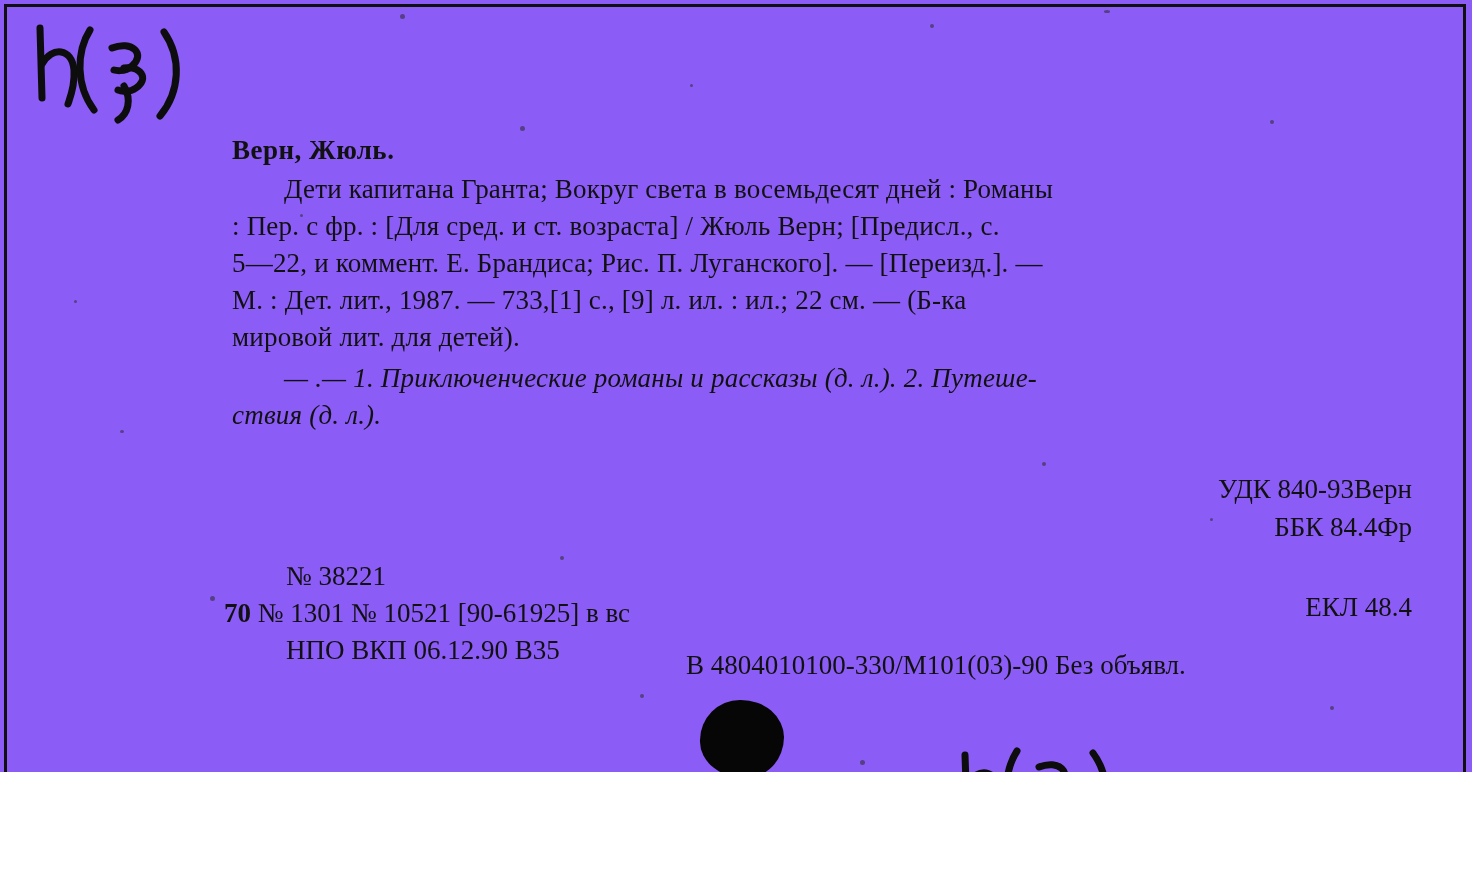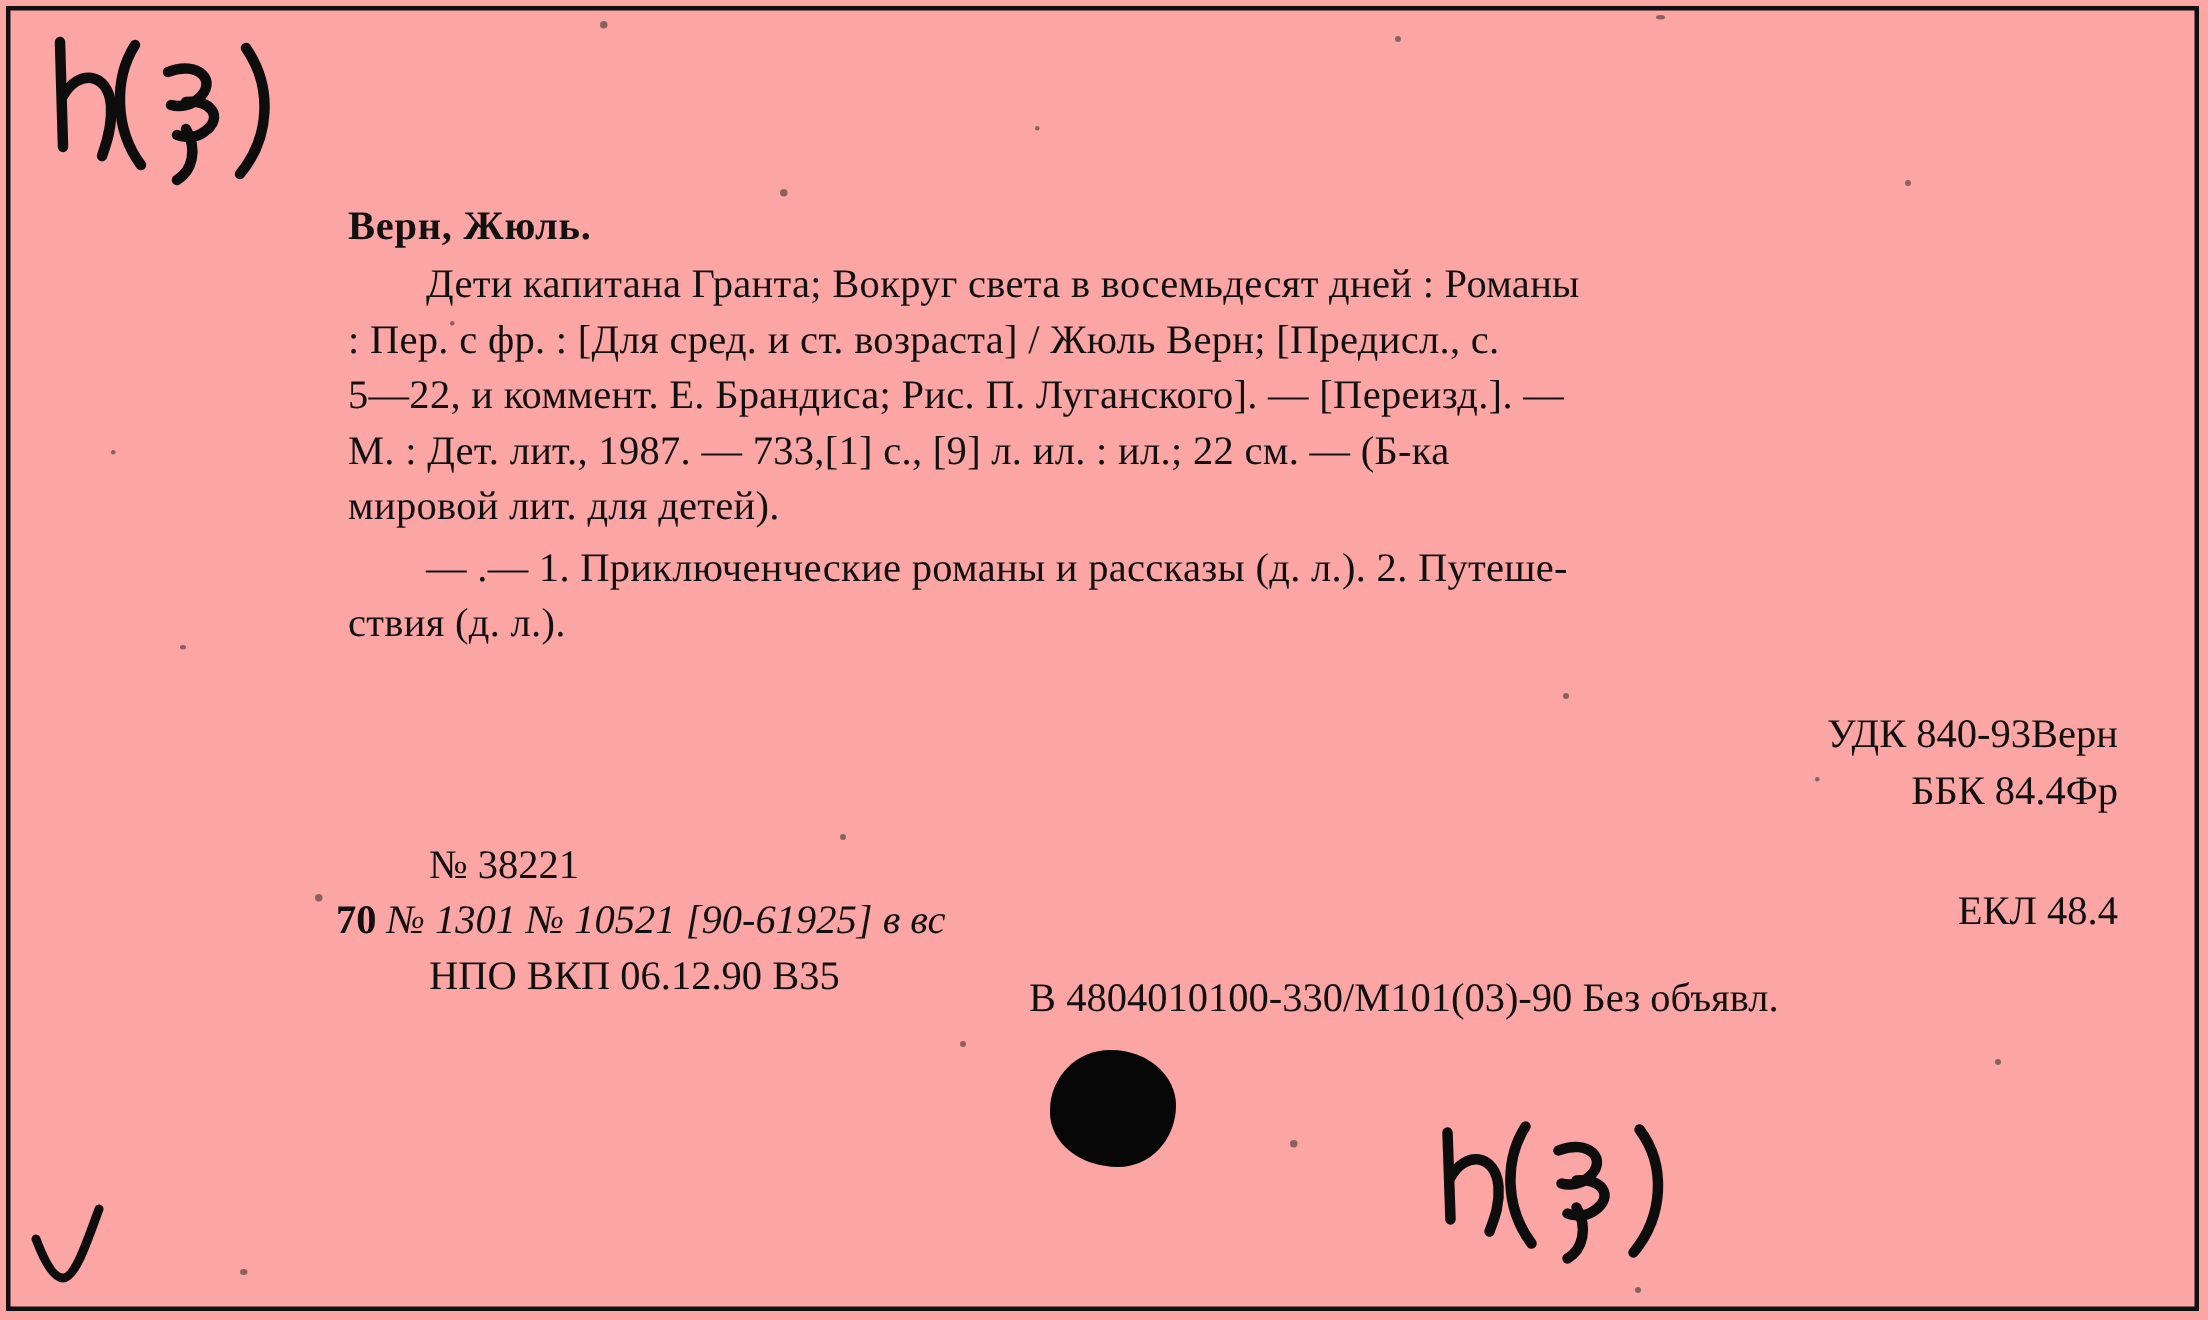--- a/index.html
+++ b/index.html
@@ -3,22 +3,22 @@
 <meta charset="utf-8">
 <style>
   html, body {
     margin: 0;
     padding: 0;
     background: #ffffff;
   }
   #page {
     position: relative;
     width: 1472px;
-    height: 880px;
-    background: #fca5a5;
+    height: 772px;
+    background: #8b5cf6;
     overflow: hidden;
     font-family: "Liberation Serif", "DejaVu Serif", serif;
     color: #111111;
   }
   
   .scan-border {
     position: absolute;
     left: 4px;
     top: 4px;
     width: 1462px;
@@ -100,20 +100,21 @@
     text-indent: 52px;
   }
   .body-block {
     margin-top: 0;
   }
   .isbn-block {
     margin-top: 4px;
   }
   .subjects-block {
     margin-top: 4px;
+    font-style: italic;
   }
 
   
   .class-codes {
     position: absolute;
     right: 60px;
     top: 470px;
     text-align: right;
     font-size: 27px;
     line-height: 38px;
@@ -122,21 +123,21 @@
   
   .reg-block {
     position: absolute;
     left: 224px;
     top: 558px;
     font-size: 27px;
     line-height: 37px;
   }
   .reg-line-1 { padding-left: 62px; }
   .reg-line-2 { padding-left: 0; font-weight: bold; }
-  .reg-line-2 .reg-rest { font-weight: normal; font-style: italic; }
+  .reg-line-2 .reg-rest { font-weight: normal; }
   .reg-line-3 { padding-left: 62px; }
 
   .ekl {
     position: absolute;
     right: 60px;
     top: 592px;
     font-size: 27px;
   }
 
   .imprint-code {

